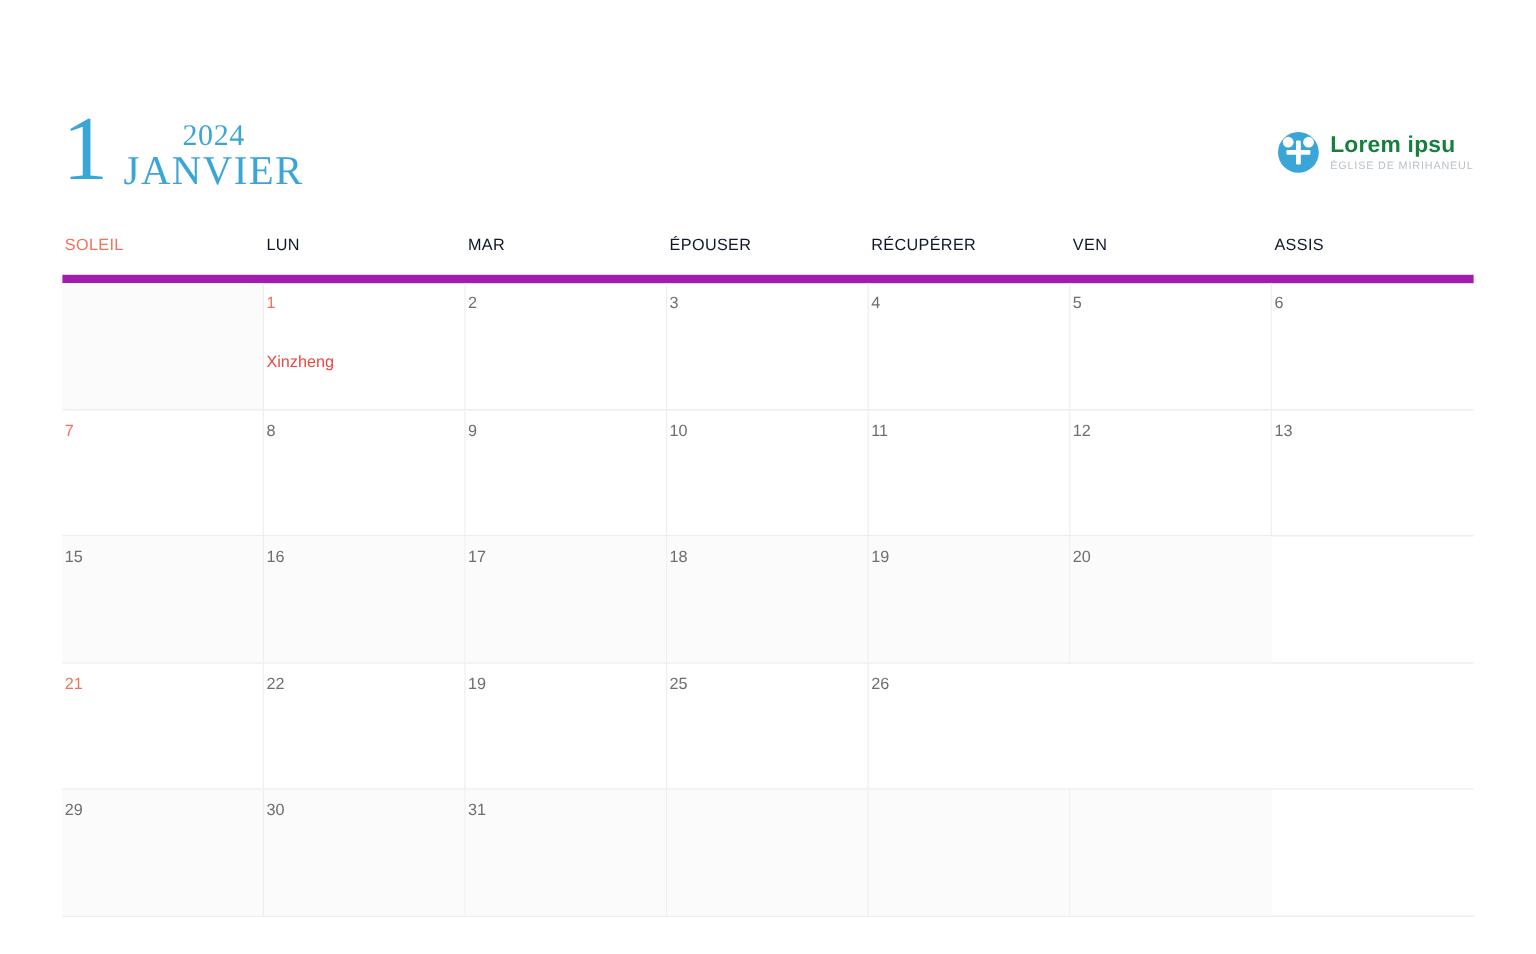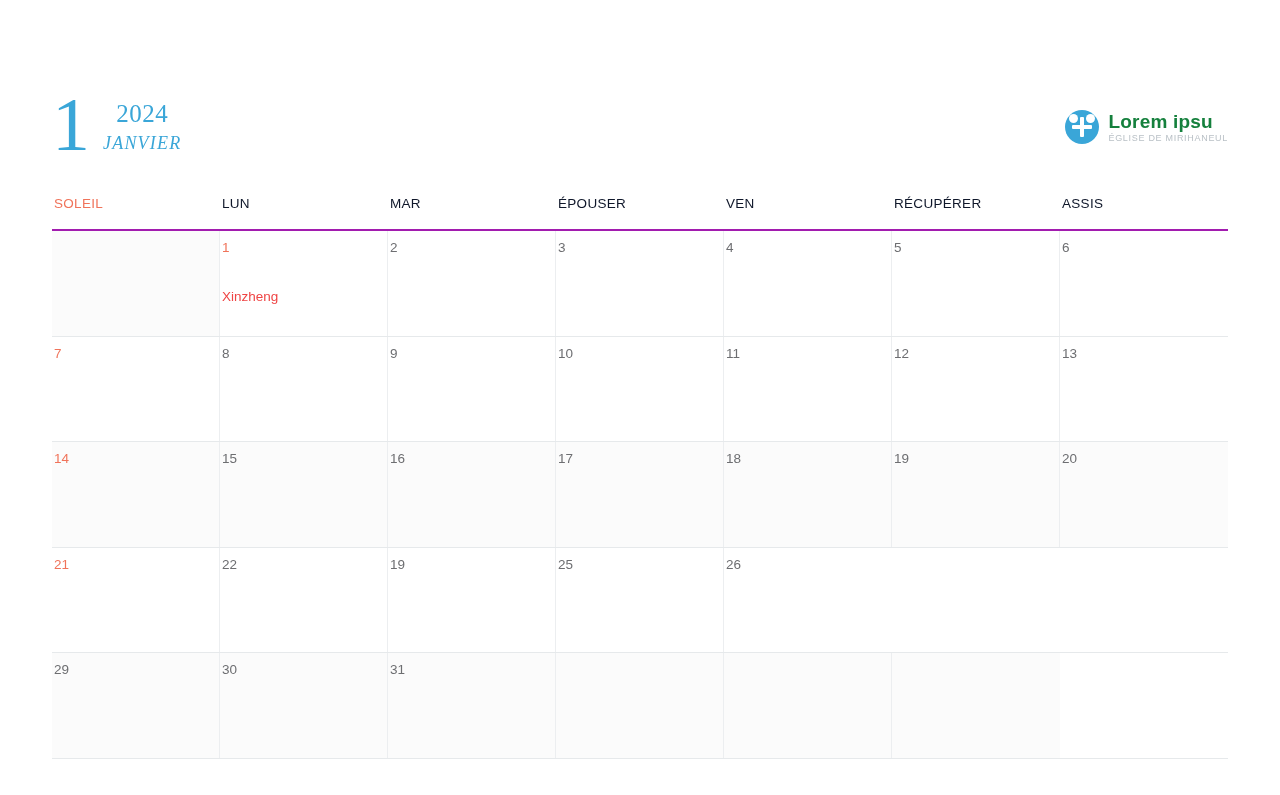--- a/index.html
+++ b/index.html
@@ -52,25 +52,24 @@
   }
   .year {
     font-family: "Liberation Serif", serif;
     font-size: 25px;
     line-height: 28px;
     color: #3aa6d8;
     letter-spacing: 0.5px;
   }
   .month-name {
     font-family: "Liberation Serif", serif;
-    font-size: 18px;
+    font-size: 34px;
     line-height: 30px;
     color: #3aa6d8;
     letter-spacing: 1.2px;
-    font-style: italic;
   }
 
   
   .logo {
     position: absolute;
     right: 0;
     top: 22px;
     display: flex;
     align-items: center;
   }
@@ -134,21 +133,21 @@
   
   .calendar {
     position: absolute;
     left: 52px;
     top: 196px;
     width: 1176px;
   }
   .weekday-row {
     display: grid;
     grid-template-columns: repeat(7, 1fr);
-    border-bottom: 2px solid #a21caf;
+    border-bottom: 7px solid #a21caf;
     height: 33px;
   }
   .weekday {
     font-size: 13.5px;
     color: #0f172a;
     letter-spacing: 0.3px;
     padding-left: 2px;
     display: flex;
     align-items: flex-start;
   }
@@ -221,22 +220,22 @@
       </div>
     </div>
   </div>
 
   <div class="calendar">
     <div class="weekday-row">
       <div class="weekday sun">SOLEIL</div>
       <div class="weekday">LUN</div>
       <div class="weekday">MAR</div>
       <div class="weekday">ÉPOUSER</div>
+      <div class="weekday">RÉCUPÉRER</div>
       <div class="weekday">VEN</div>
-      <div class="weekday">RÉCUPÉRER</div>
       <div class="weekday">ASSIS</div>
     </div>
 
     <div class="week-row">
       <div class="day-cell shaded">
         <div class="day-num empty"></div>
       </div>
       <div class="day-cell">
         <div class="day-num holiday">1</div>
         <div class="event">Xinzheng</div>
@@ -277,23 +276,20 @@
       <div class="day-cell">
         <div class="day-num">12</div>
       </div>
       <div class="day-cell">
         <div class="day-num">13</div>
       </div>
     </div>
 
     <div class="week-row">
       <div class="day-cell shaded">
-        <div class="day-num sun">14</div>
-      </div>
-      <div class="day-cell shaded">
         <div class="day-num">15</div>
       </div>
       <div class="day-cell shaded">
         <div class="day-num">16</div>
       </div>
       <div class="day-cell shaded">
         <div class="day-num">17</div>
       </div>
       <div class="day-cell shaded">
         <div class="day-num">18</div>

